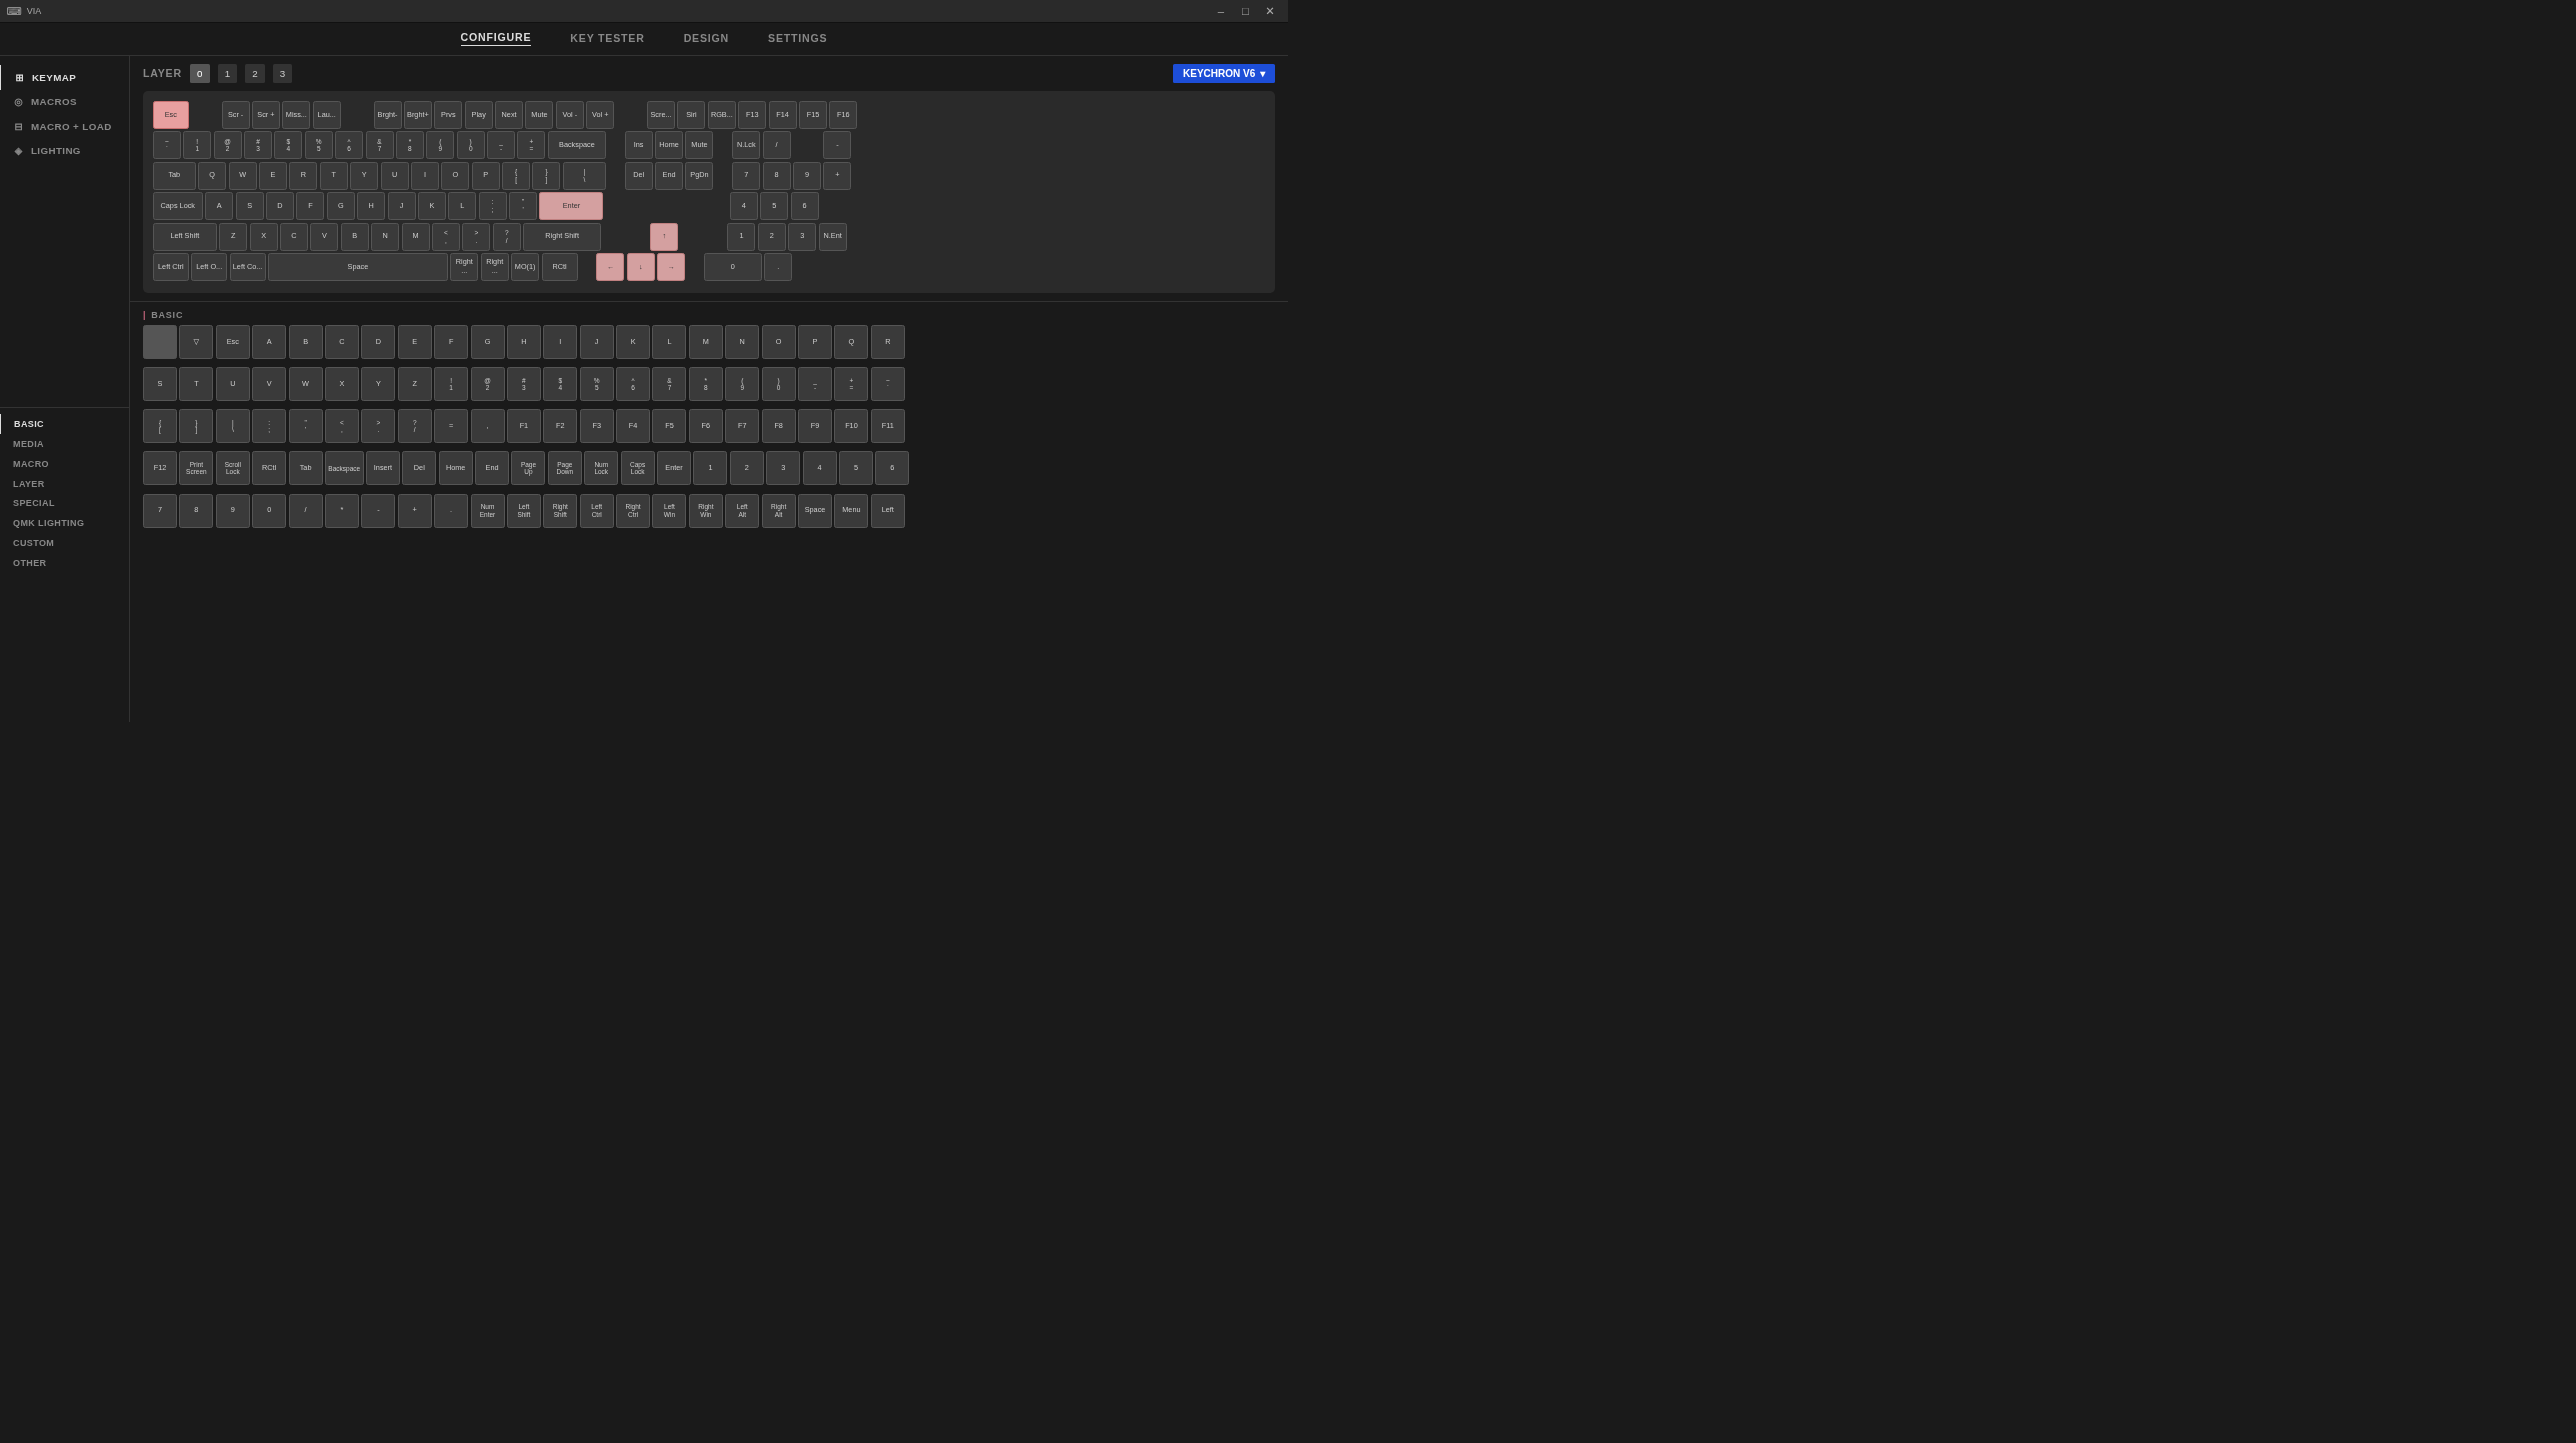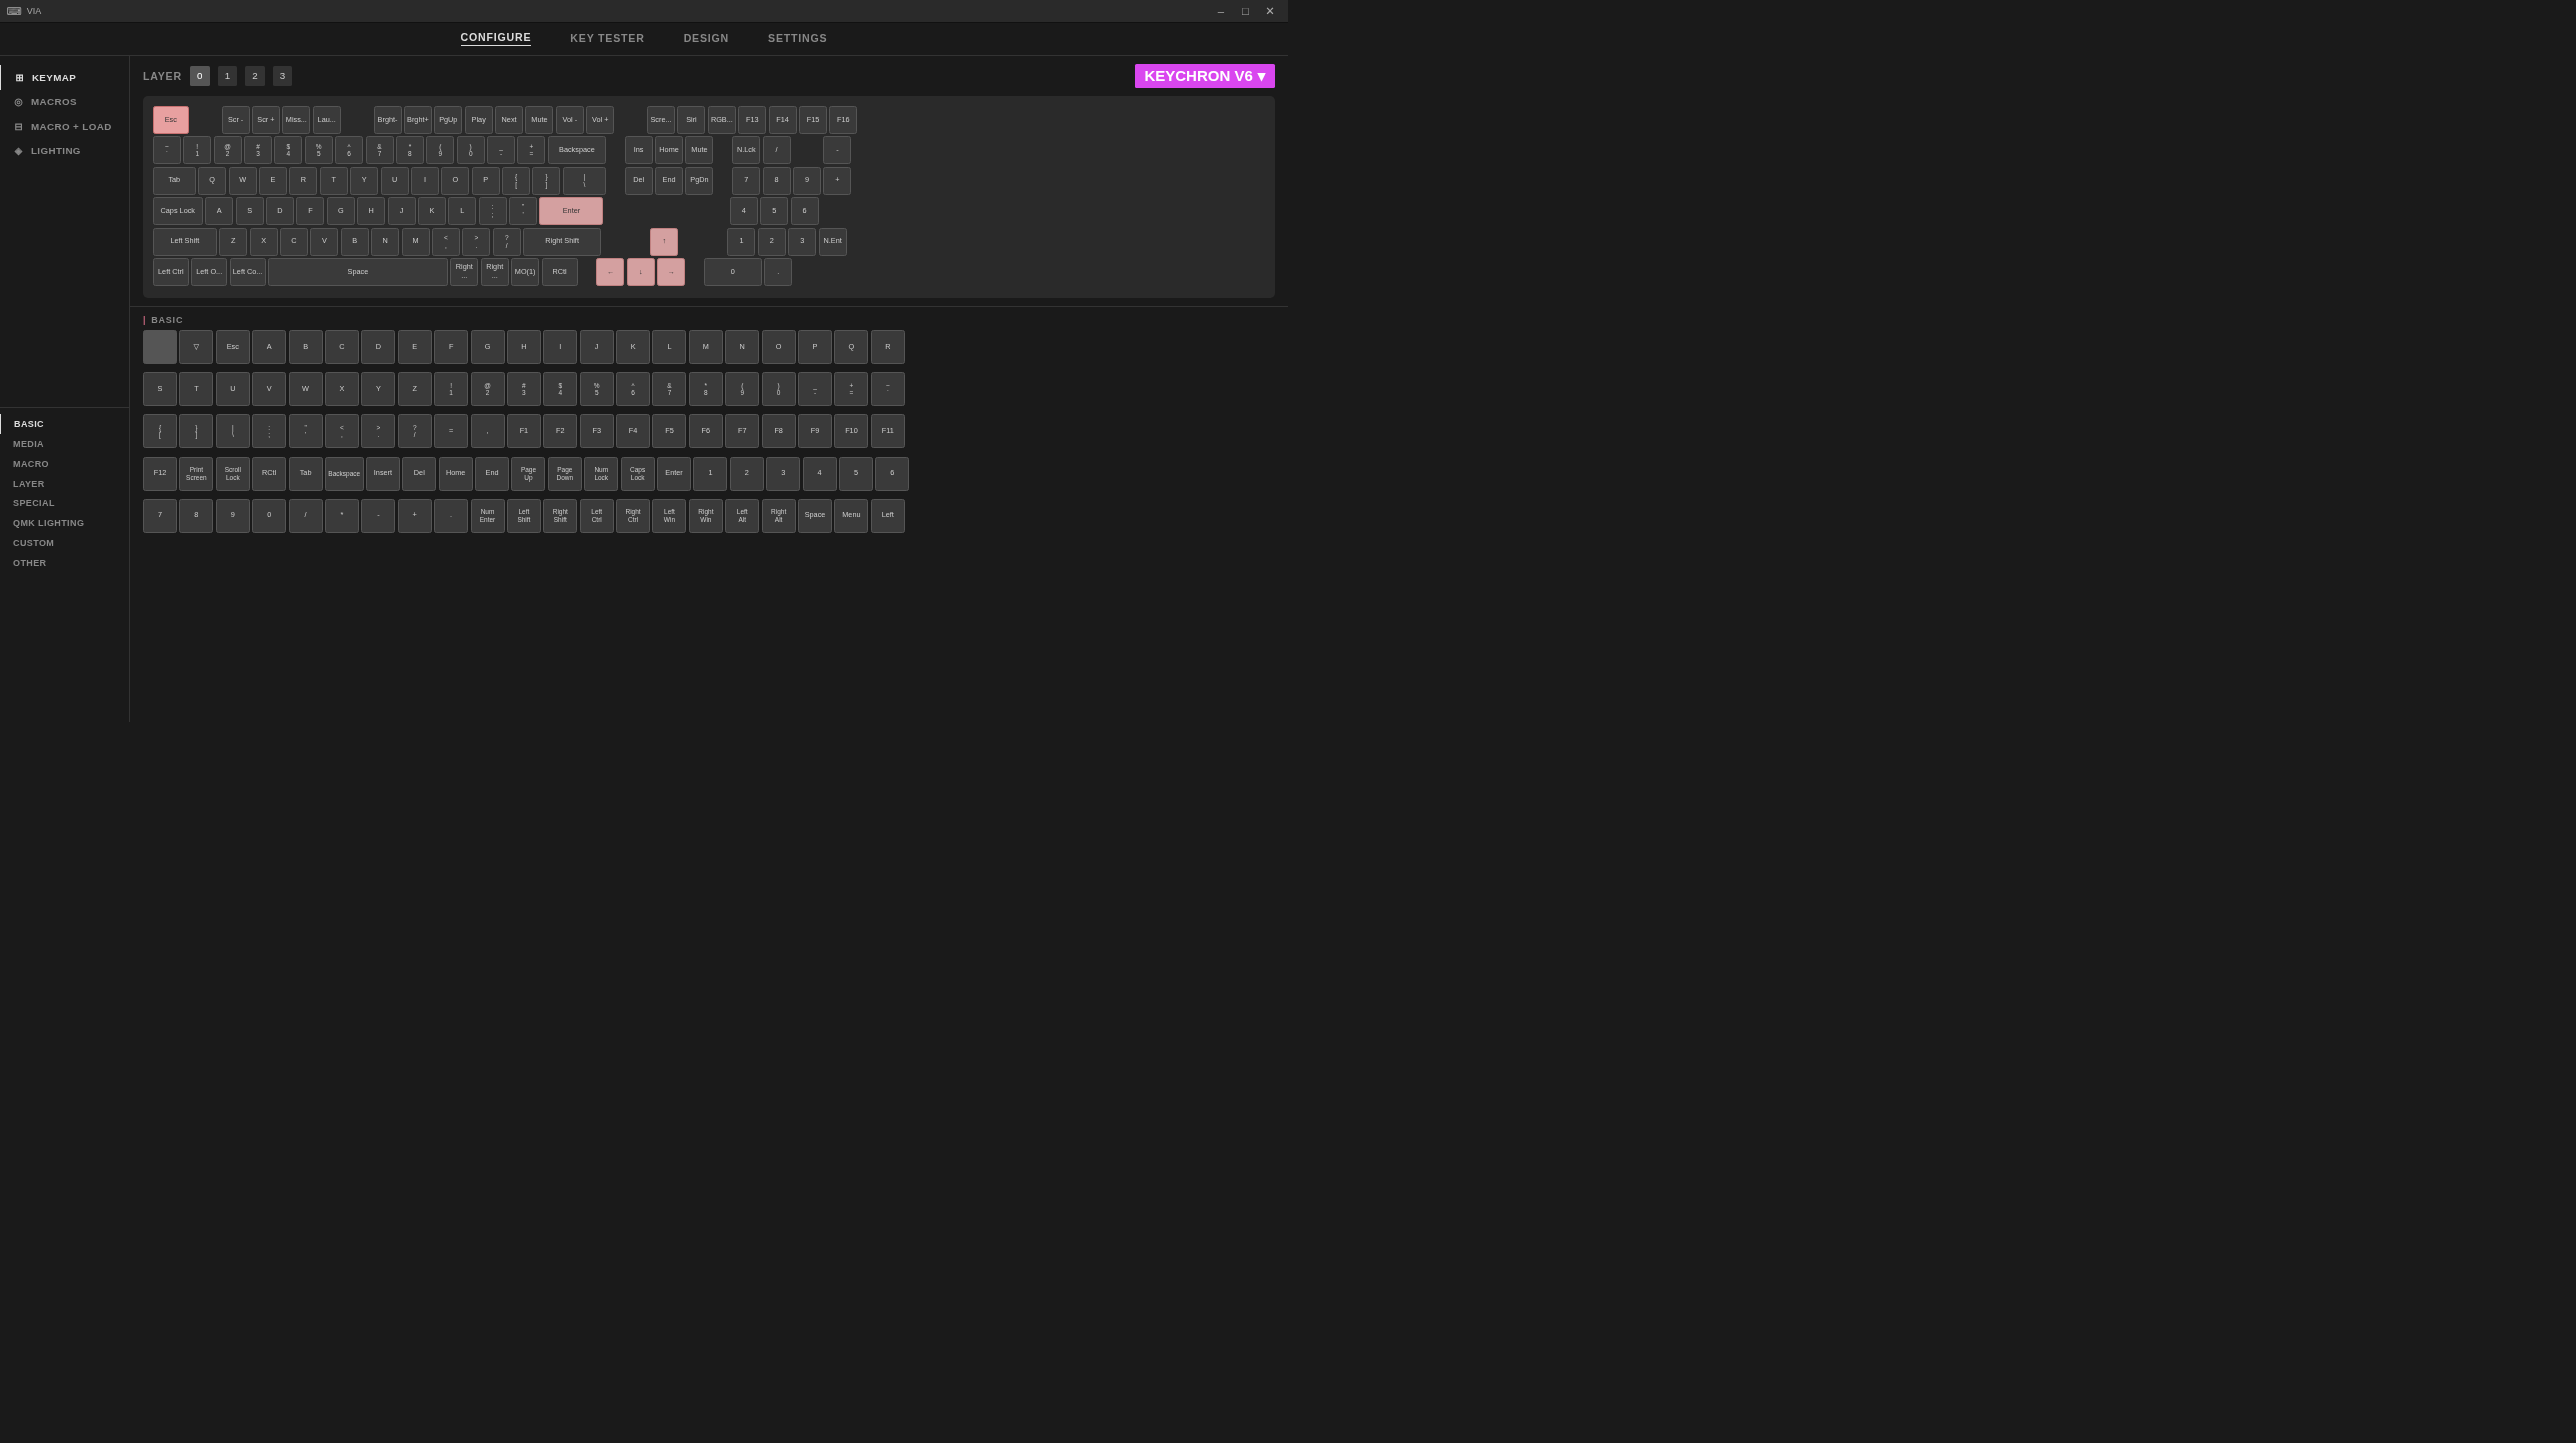--- a/index.html
+++ b/index.html
@@ -152,24 +152,24 @@
       display: flex;
       align-items: center;
       justify-content: center;
       border-radius: 1.6px;
     }
     .layer-btn.active {
       background: #555;
       color: #fff;
     }
     .keyboard-select-btn {
-      background: #d946ef;
+      background: #1d4ed8;
       border: none;
       color: #fff;
-      font-size: 15px;
+      font-size: 10px;
       font-weight: 600;
       padding: 3.3px 9.8px;
       cursor: pointer;
       border-radius: 1.6px;
       display: flex;
       align-items: center;
       gap: 4.9px;
     }
 
     
@@ -363,21 +363,21 @@
         <div class="key-row">
           <div class="key key-1-25u highlighted">Esc</div>
           <div class="key key-1u" style="background:transparent;border-color:transparent;"></div>
           <div class="key key-1u">Scr -</div>
           <div class="key key-1u">Scr +</div>
           <div class="key key-1u">Miss...</div>
           <div class="key key-1u">Lau...</div>
           <div class="key key-1u" style="background:transparent;border-color:transparent;"></div>
           <div class="key key-1u">Brght-</div>
           <div class="key key-1u">Brght+</div>
-          <div class="key key-1u">PgUp</div>
+          <div class="key key-1u">Prvs</div>
           <div class="key key-1u">Play</div>
           <div class="key key-1u">Next</div>
           <div class="key key-1u">Mute</div>
           <div class="key key-1u">Vol -</div>
           <div class="key key-1u">Vol +</div>
           <div class="key key-1u" style="background:transparent;border-color:transparent;"></div>
           <div class="key key-1u">Scre...</div>
           <div class="key key-1u">Siri</div>
           <div class="key key-1u">RGB...</div>
           <div class="key key-1u">F13</div>

